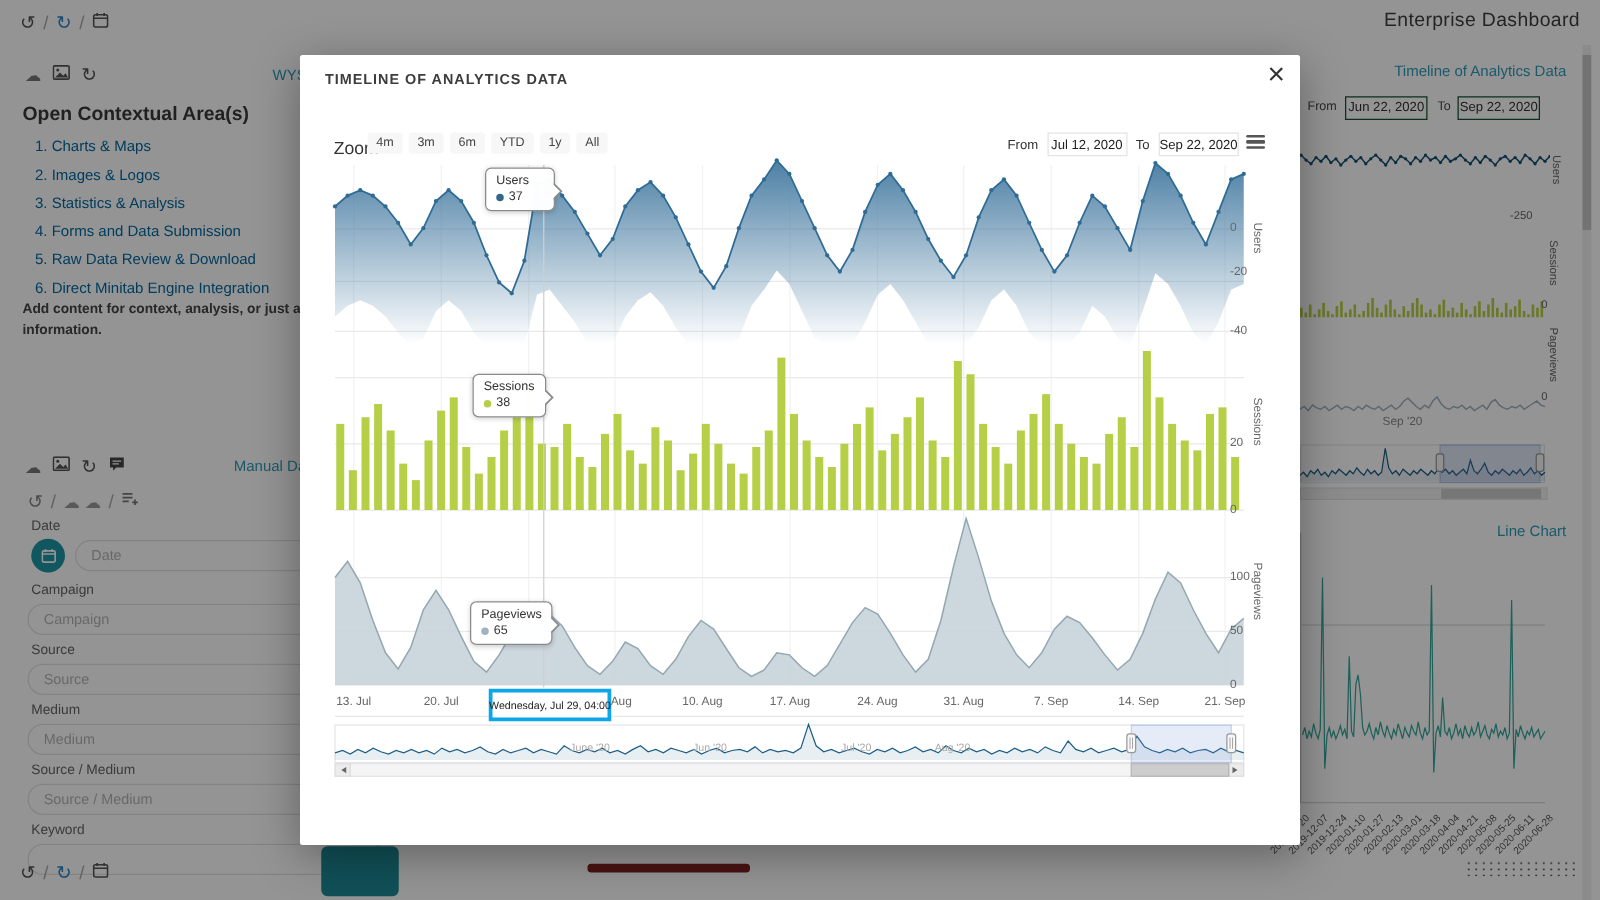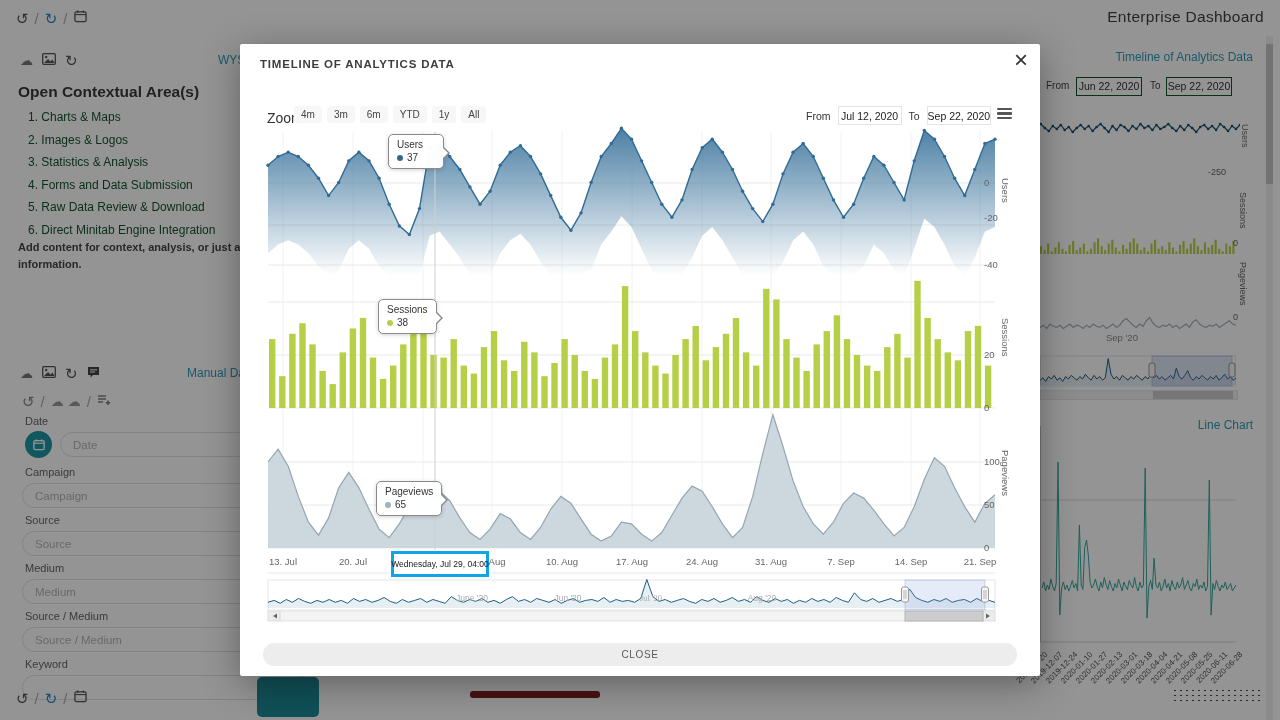--- a/index.html
+++ b/index.html
@@ -10,21 +10,21 @@
   
   .iconrow{position:absolute;display:flex;align-items:center;gap:4px}
   .uic{font-size:15px;color:#555;line-height:1}
   .uic.blue{color:#2d86c8}
   .sep{color:#aaa;font-size:15px;margin:0 2px}
   .apptitle{position:absolute;right:16px;top:8px;font-size:15.5px;color:#3f3f3f;letter-spacing:.3px}
   
   .p1link{position:absolute;left:218px;top:53px;font-size:12px;color:#2d9cb8;white-space:nowrap}
   .heading{position:absolute;left:18px;top:83px;font-size:15.5px;font-weight:bold;color:#3a3a3a}
   #ctx-list{position:absolute;left:28px;top:110px}
-  .ctxitem{font-size:12px;color:#14532d;margin-bottom:8.5px;white-space:nowrap}
+  .ctxitem{font-size:12px;color:#0369a1;margin-bottom:8.5px;white-space:nowrap}
   .note{position:absolute;left:18px;top:239px;width:300px;font-size:11px;font-weight:bold;color:#454545;line-height:1.5}
   .p2link{position:absolute;left:187px;top:366px;font-size:12px;color:#2d9cb8;white-space:nowrap}
   .flabel{position:absolute;font-size:11px;color:#666}
   .finput{position:absolute;height:23px;border:1.5px solid #e2e2e2;border-radius:13px;background:#fff;
     font-family:"Liberation Sans",sans-serif;font-size:11.5px;color:#888;padding:0 12px;outline:none}
   .finput::placeholder{color:#b5b5b5}
   .calbtn{position:absolute;width:27px;height:27px;border-radius:50%;background:#1d96a5;
     display:flex;align-items:center;justify-content:center}
   .tealbtn{position:absolute;left:257px;top:677px;width:62px;height:40px;background:#1d8a96;border-radius:5px}
   .redbar{position:absolute;left:470px;top:691px;width:130px;height:7px;background:#7e2020;border-radius:3px}
@@ -609,21 +609,20 @@
     </div>
     <div class="ttip" style="left:136px;top:437px">
       <div>Pageviews</div>
       <div class="tval">
           <span class="dot" style="background:#9fb3bd"></span>
           <span>65</span>
         </div>
     </div>
     <div class="xttip">Wednesday, Jul 29, 04:00</div>
 
-    <button class="mclosebtn">CLOSE</button>
   <span class="xlab" style="left: 11px;">13. Jul</span>
       <span class="xlab" style="left: 81px;">20. Jul</span>
       <span class="xlab" style="left: 151px;">27. Jul</span>
       <span class="xlab" style="left: 220px;">3. Aug</span>
       <span class="xlab" style="left: 290px;">10. Aug</span>
       <span class="xlab" style="left: 360px;">17. Aug</span>
       <span class="xlab" style="left: 430px;">24. Aug</span>
       <span class="xlab" style="left: 499px;">31. Aug</span>
       <span class="xlab" style="left: 569px;">7. Sep</span>
       <span class="xlab" style="left: 639px;">14. Sep</span>
@@ -634,16 +633,16 @@
       <span class="vtitle" style="top: 134px;">Users</span>
       <span class="tick" style="top: 305px;">20</span>
       <span class="tick" style="top: 358px;">0</span>
       <span class="vtitle" style="top: 274px;">Sessions</span>
       <span class="tick" style="top: 412px;">100</span>
       <span class="tick" style="top: 455px;">50</span>
       <span class="tick" style="top: 498px;">0</span>
       <span class="vtitle" style="top: 406px;">Pageviews</span>
       <span class="navlab" style="left: 210px;">June '20</span>
       <span class="navlab" style="left: 306px;">Jun '20</span>
-      <span class="navlab" style="left: 389px; font-family: Liberation Serif, serif;">Jul '20</span>
+      <span class="navlab" style="left: 423px;">Jul '20</span>
       <span class="navlab" style="left: 500px;">Aug '20</span>
     </div>
 </div>
 
 </body></html>

